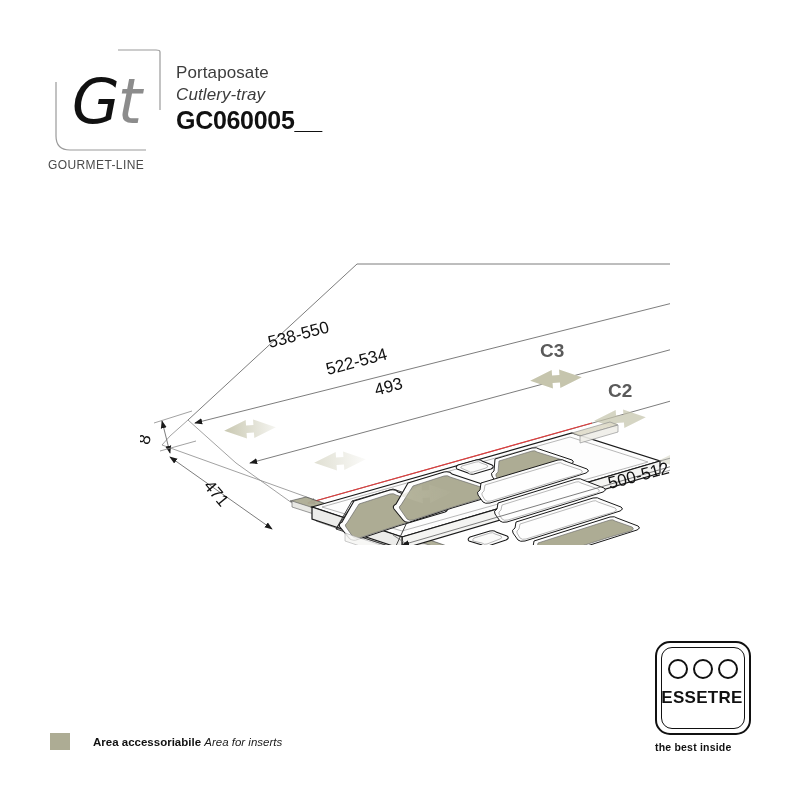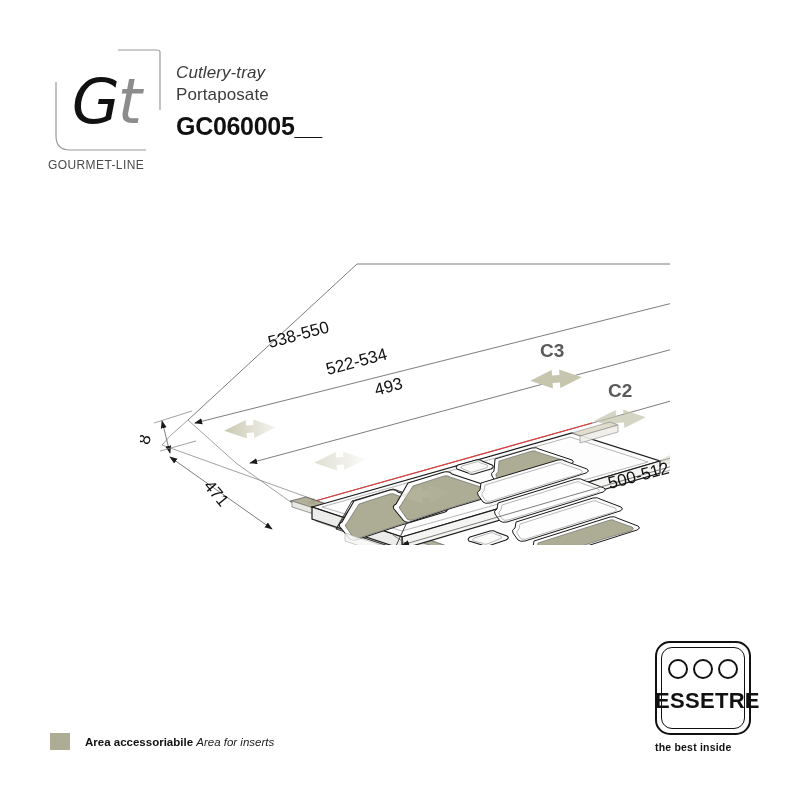--- a/index.html
+++ b/index.html
@@ -72,42 +72,41 @@
     letter-spacing: 0.1px;
   }
   #title-en {
     font-size: 17px;
     color: #3c3c3c;
     font-style: italic;
     line-height: 22px;
     letter-spacing: 0.1px;
   }
   #title-code {
-    margin-top: 6px;
     font-size: 25px;
     font-weight: bold;
     color: #111111;
     letter-spacing: -0.3px;
   }
 
   
   #drawing-area {
     position: absolute;
     left: 140px; top: 245px;
     width: 530px; height: 300px;
   }
   #drawing-svg { display: block; }
 
   
   #legend {
     position: absolute;
     left: 50px; top: 733px;
     display: flex;
     align-items: center;
-    gap: 15px;
+    gap: 23px;
   }
   #legend-swatch {
     width: 20px; height: 17px;
     background: #adac94;
   }
   #legend-text {
     font-size: 11.5px;
     font-weight: bold;
     color: #111111;
     white-space: nowrap;
@@ -150,23 +149,23 @@
   }
   .essetre-dot {
     width: 20px; height: 20px;
     border: 2px solid #111;
     border-radius: 50%;
     box-sizing: border-box;
   }
   #essetre-word {
     position: absolute;
     left: 0; top: 47px;
-    width: 72px;
+    width: 94px;
     text-align: center;
-    font-size: 22px;
+    font-size: 17px;
     font-weight: bold;
     letter-spacing: 0.3px;
     color: #111;
   }
   #essetre-sub {
     position: absolute;
     left: 0; top: 100px;
     width: 96px;
     text-align: left;
     font-size: 10.5px;
@@ -184,22 +183,22 @@
     <svg id="logo-frame" viewBox="0 0 112 122">
       <path d="M 108 4 L 108 62" stroke="#9a9a9a" stroke-width="1.2" fill="none"></path>
       <path d="M 108 4 Q 108 2 104 2 L 66 2" stroke="#9a9a9a" stroke-width="1.2" fill="none"></path>
       <path d="M 4 34 L 4 88 Q 4 102 18 102 L 94 102" stroke="#9a9a9a" stroke-width="1.2" fill="none"></path>
     </svg>
     <div id="logo-gt"><span class="g-part">G</span><span class="t-part">t</span></div>
     <div id="logo-tagline">GOURMET-LINE</div>
   </div>
 
   <div id="title-block">
+    <div id="title-it">Portaposate</div>
     <div id="title-en">Cutlery-tray</div>
-    <div id="title-it">Portaposate</div>
     <div id="title-code">GC060005__</div>
   </div>
 
 </div>
 
 <div id="drawing-area">
 <svg id="drawing-svg" width="530" height="300" viewBox="0 0 530 300">
 
   <defs>
     <marker id="arrTip" markerWidth="9" markerHeight="9" refX="8" refY="4.5" orient="auto">

